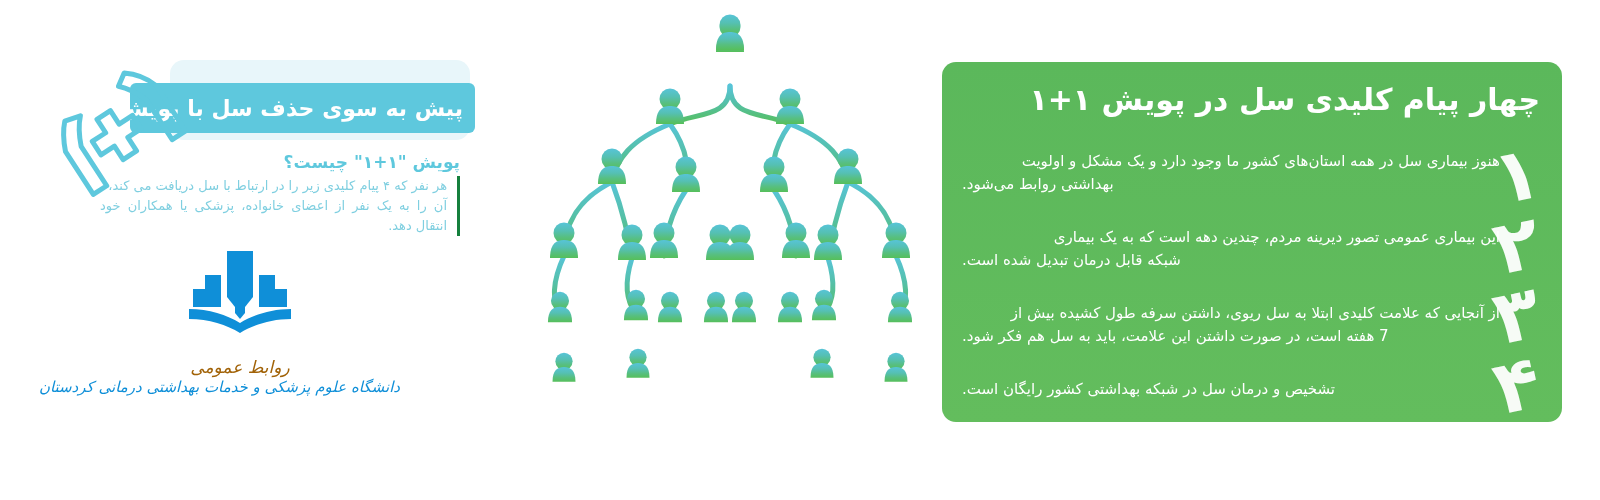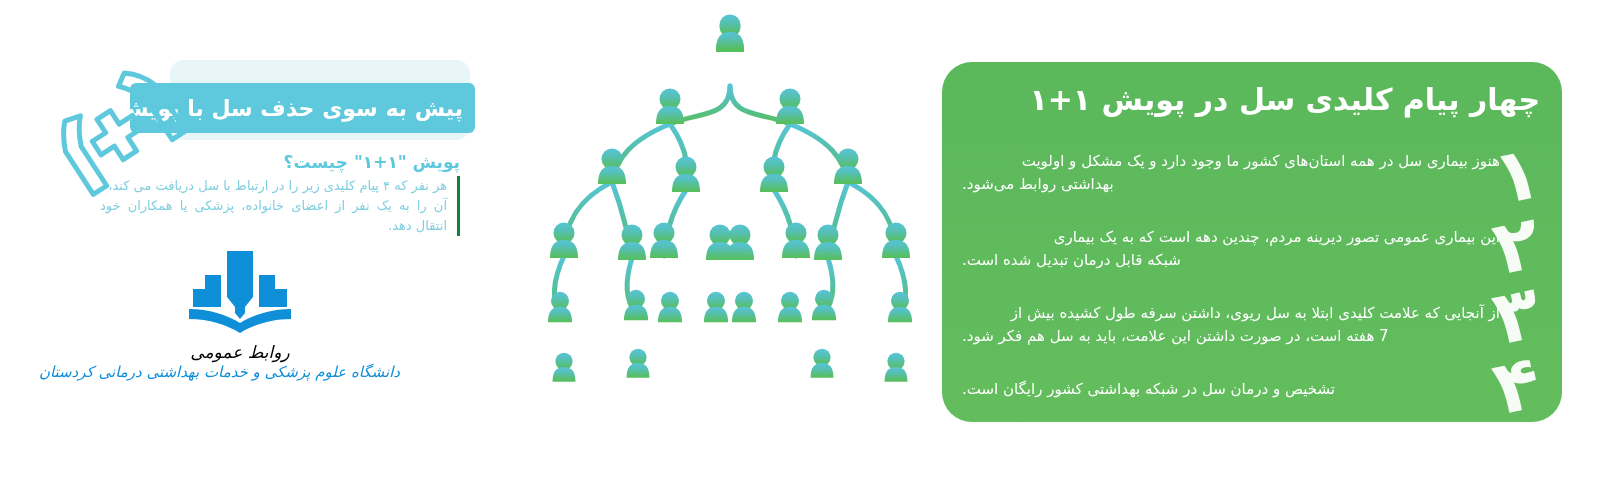--- a/index.html
+++ b/index.html
@@ -101,23 +101,23 @@
 
   .org-logo {
     position: absolute;
     left: 80px;
     top: 245px;
     width: 320px;
     text-align: center;
   }
   .org-mark { margin: 0 auto; display: block; }
   .org-line1 {
-    color: #000000;
+    color: #a16207;
     font-size: 17px;
-    margin-top: 2px;
+    margin-top: 17px;
     font-style: italic;
     direction: rtl;
   }
   .org-line2 {
     color: #0f8fd8;
     font-size: 15px;
     margin-top: 1px;
     font-style: italic;
     direction: rtl;
     white-space: nowrap;
@@ -134,21 +134,21 @@
 
   
   .green-card {
     position: absolute;
     left: 942px;
     top: 62px;
     width: 620px;
     height: 360px;
     background: #5cb85c;
     background-image: linear-gradient(180deg, #5bb85b 0%, #63bd5d 100%);
-    border-radius: 30px;
+    border-radius: 14px;
     overflow: hidden;
   }
 
   .green-title {
     position: absolute;
     right: 22px;
     top: 20px;
     left: 22px;
     color: #ffffff;
     font-size: 30px;

